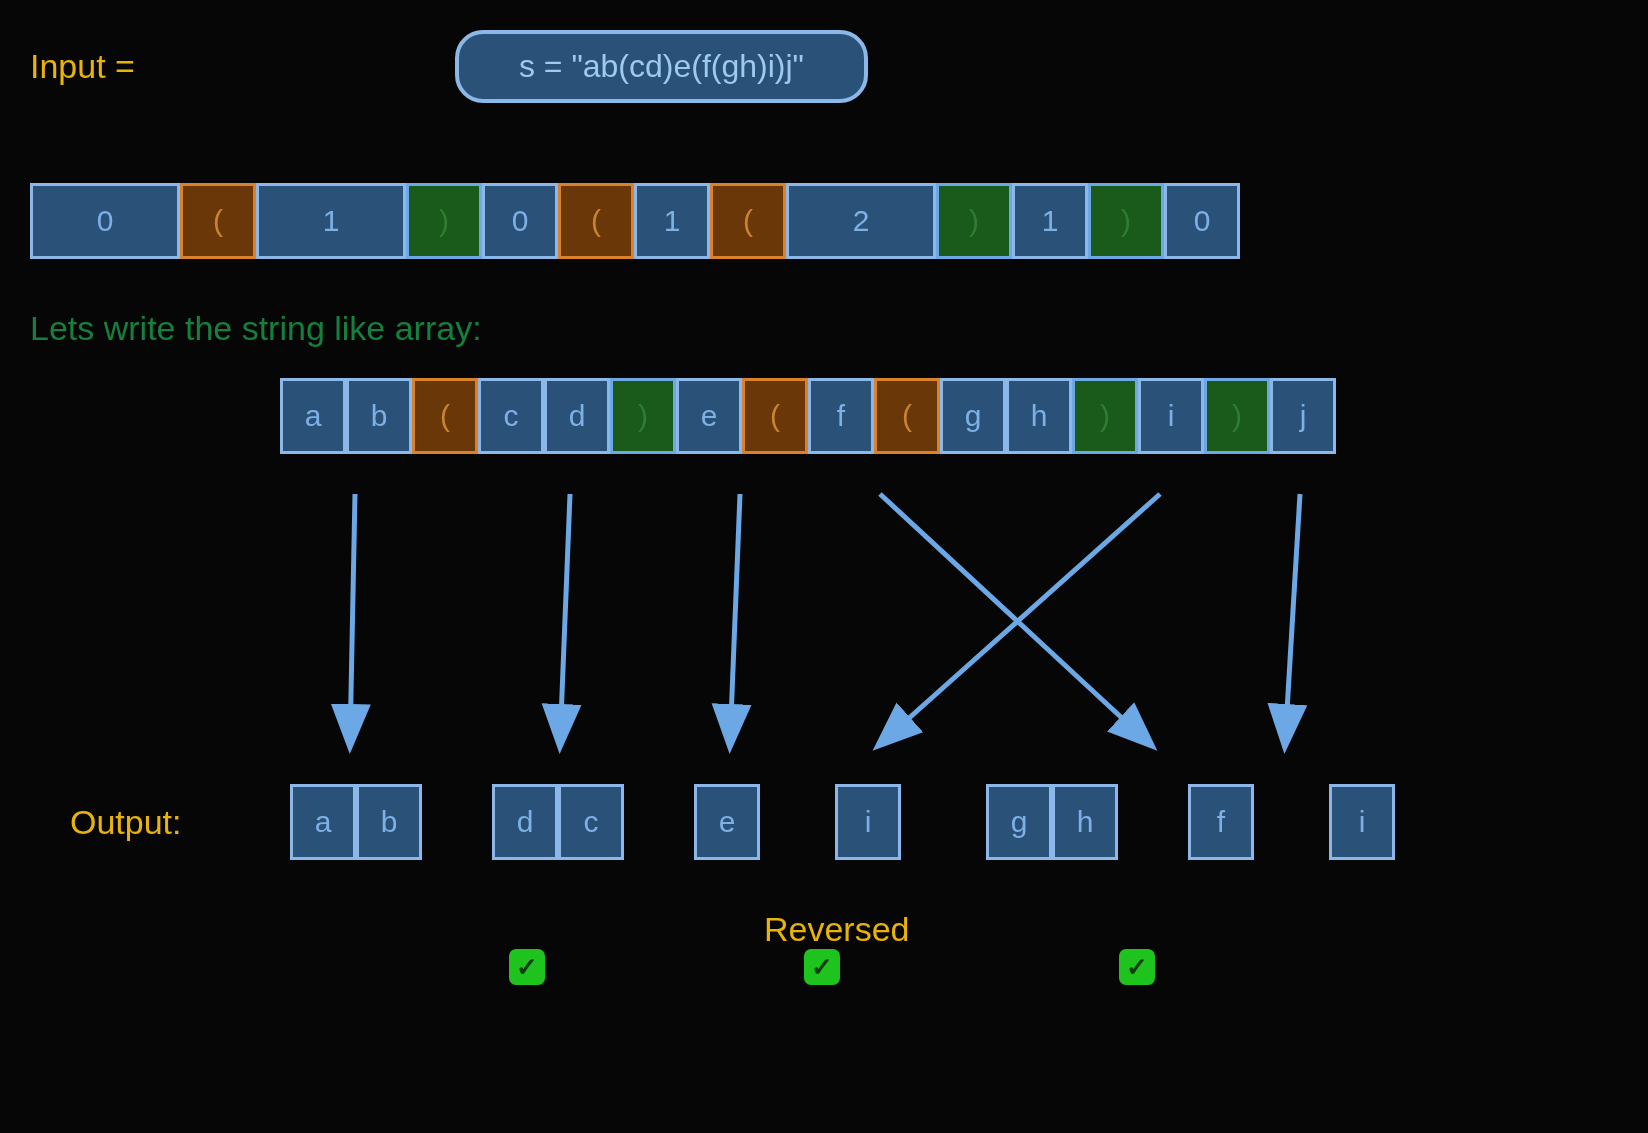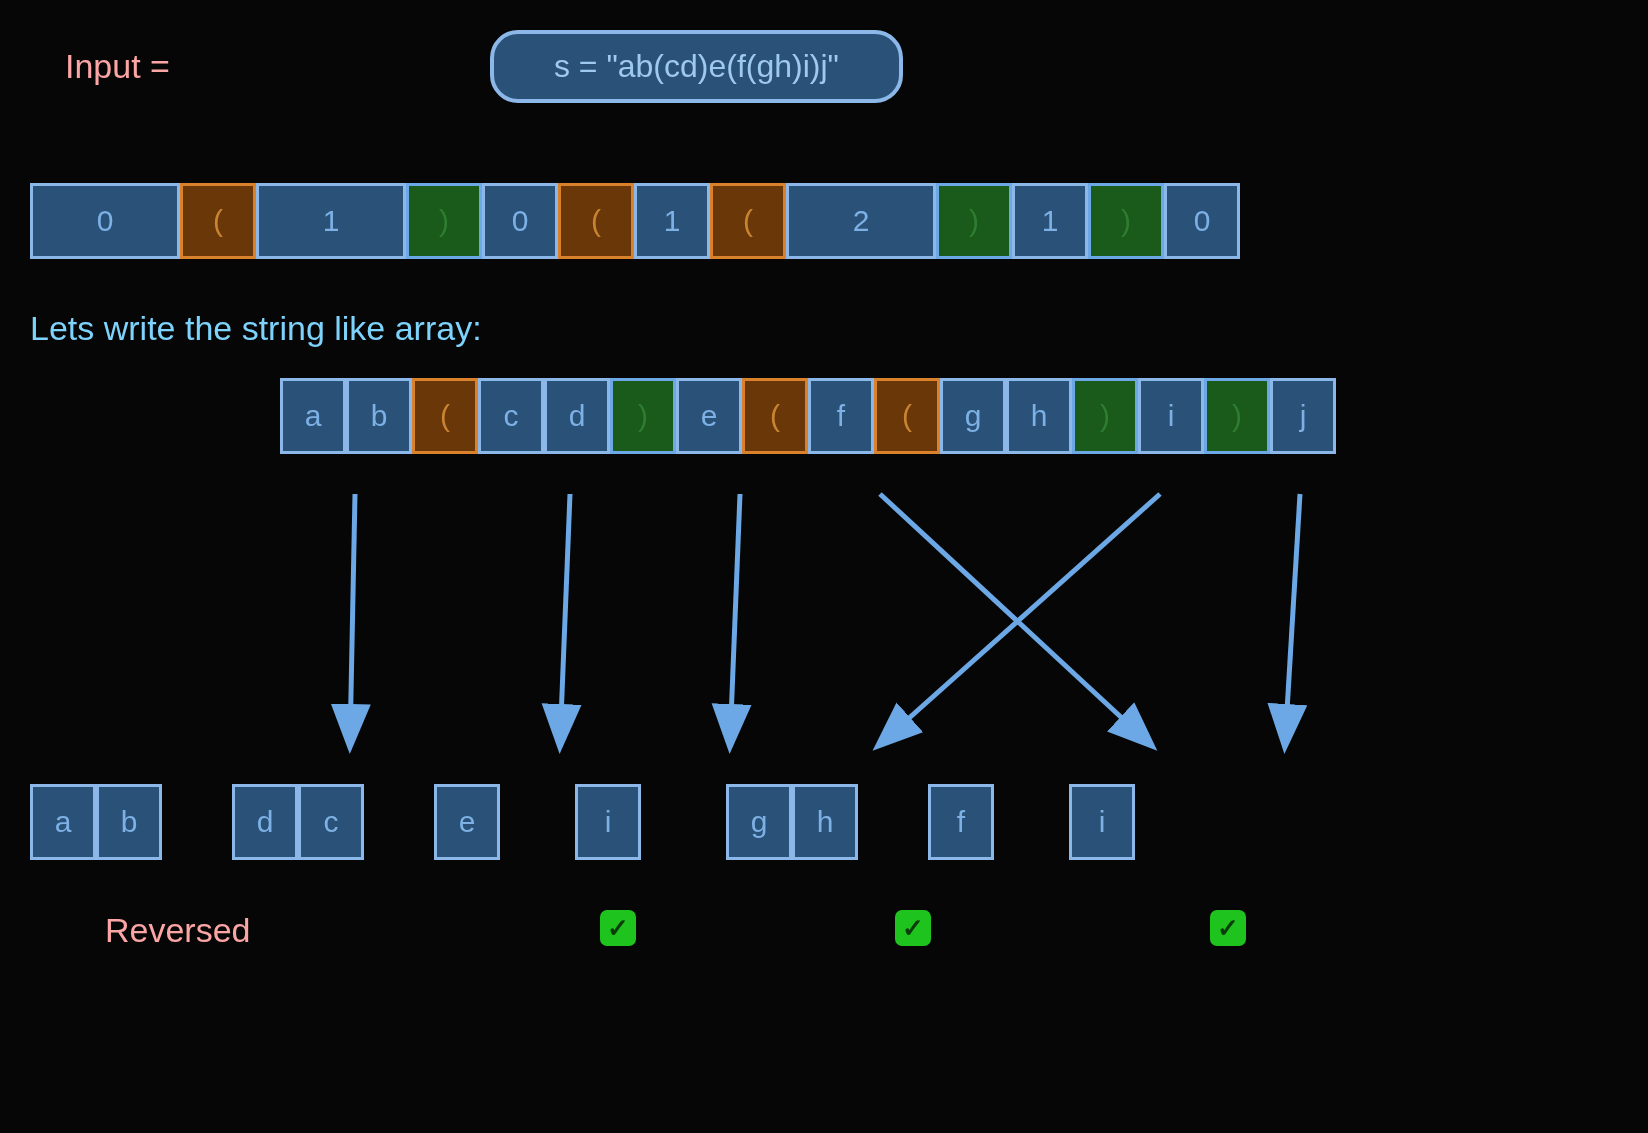--- a/index.html
+++ b/index.html
@@ -11,22 +11,21 @@
     color: #6ba8e5;
     width: 1648px;
   }
   .row {
     display: flex;
     align-items: center;
     margin-bottom: 40px;
   }
   .label {
     font-size: 34px;
-    color: #fca5a5;
-    margin-left: 35px;
+    color: #eab308;
   }
   .input-box {
     border: 4px solid #8bb8e8;
     background: #2a5177;
     border-radius: 28px;
     padding: 14px 60px;
     font-size: 32px;
     color: #9ec9f0;
     margin-left: 320px;
   }
@@ -49,21 +48,21 @@
     border-color: #d9822b;
     color: #c98433;
   }
   .cell.close {
     background: #1a5a1a;
     border-color: #6ba8e5;
     color: #2e7d32;
   }
   .section-text {
     font-size: 34px;
-    color: #7dd3fc;
+    color: #15803d;
     margin: 50px 0 30px 0;
   }
   .arrow-area {
     position: relative;
     height: 300px;
     width: 100%;
     margin-top: 30px;
   }
   .arrow-area svg {
     position: absolute;
@@ -87,20 +86,21 @@
     display: flex;
     align-items: center;
     justify-content: center;
     font-size: 30px;
     color: #7db0e5;
   }
   .reversed-row {
     display: flex;
     align-items: center;
     margin-top: 50px;
+    flex-direction: column;
   }
   .check {
     width: 36px;
     height: 36px;
     background: #1ec31e;
     border-radius: 7px;
     display: flex;
     align-items: center;
     justify-content: center;
     color: #0a3d0a;
@@ -167,20 +167,21 @@
       <line x1="325" y1="10" x2="320" y2="260" stroke="#6ba8e5" stroke-width="5" marker-end="url(#arrowhead)"></line>
       <line x1="540" y1="10" x2="530" y2="260" stroke="#6ba8e5" stroke-width="5" marker-end="url(#arrowhead)"></line>
       <line x1="710" y1="10" x2="700" y2="260" stroke="#6ba8e5" stroke-width="5" marker-end="url(#arrowhead)"></line>
       <line x1="850" y1="10" x2="1120" y2="260" stroke="#6ba8e5" stroke-width="5" marker-end="url(#arrowhead)"></line>
       <line x1="1130" y1="10" x2="850" y2="260" stroke="#6ba8e5" stroke-width="5" marker-end="url(#arrowhead)"></line>
       <line x1="1270" y1="10" x2="1255" y2="260" stroke="#6ba8e5" stroke-width="5" marker-end="url(#arrowhead)"></line>
     </svg>
 </div>
 
 <div class="output-row">
+  <span class="label" style="width:260px; padding-left:40px;">Output:</span>
   <div id="output-groups" style="display:flex; align-items:center;">
       <div class="output-group" style="margin-right: 70px;">
         <div class="ocell">a</div>
         <div class="ocell">b</div>
       </div>
       <div class="output-group" style="margin-right: 70px;">
         <div class="ocell">d</div>
         <div class="ocell">c</div>
       </div>
       <div class="output-group" style="margin-right: 75px;">

